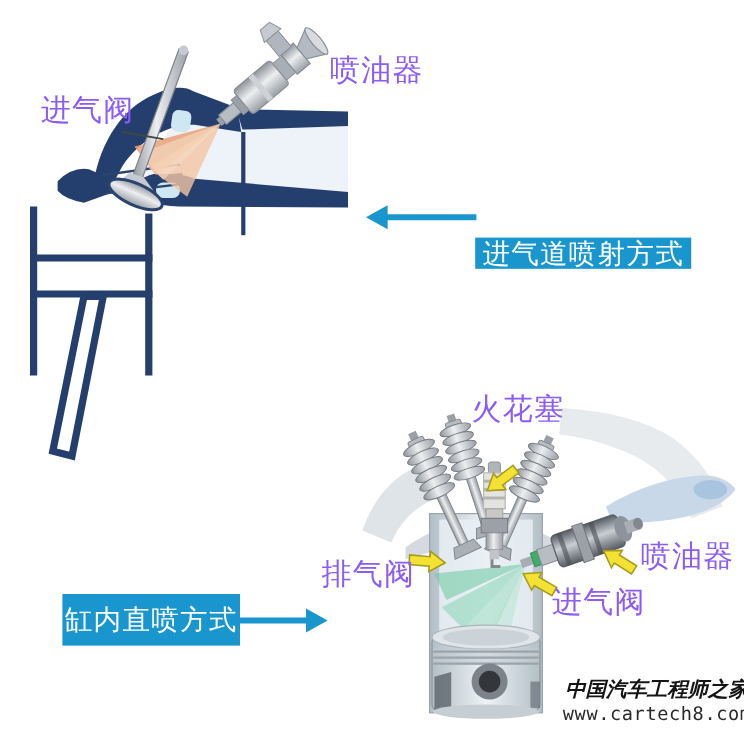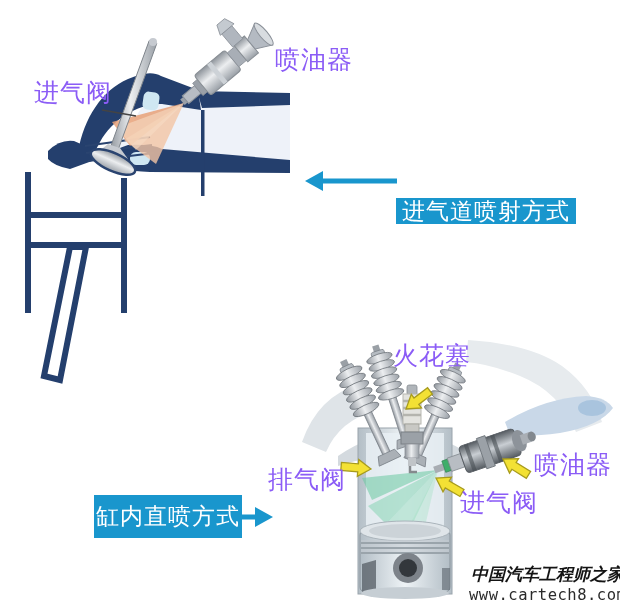--- a/index.html
+++ b/index.html
@@ -12,21 +12,21 @@
   .lbl{
     position:absolute;font-size:25px;color:#8b5cf6;white-space:nowrap;
     line-height:1.05;letter-spacing:1px;text-align:center;
   }
   .callout{
     position:absolute;background:var(--accent);color:#fff;
     display:flex;align-items:center;justify-content:center;
     font-size:23px;letter-spacing:1px;white-space:nowrap;
   }
   .callout-port{left:396px;top:162px;width:180px;height:26px;margin-top:36px;}
-  .callout-di{left:52px;top:495px;width:148px;height:43px;margin-left:42px;}
+  .callout-di{left:52px;top:495px;width:148px;height:43px;}
   .wm1{
     position:absolute;left:471px;top:563px;font-size:17px;font-weight:bold;
     font-style:italic;color:#141414;letter-spacing:0px;white-space:nowrap;
   }
   .wm2{
     position:absolute;left:469px;top:586px;font-size:15.5px;color:#2a2a2a;
     font-family:"DejaVu Sans Mono", monospace;white-space:nowrap;letter-spacing:0.5px;
   }
 </style>
 </head>
@@ -211,21 +211,21 @@
       <polygon points="273,517 255,507 255,527" fill="var(--accent)"></polygon>
     </g>
   </g>
 </svg>
 
 <div class="lbl" style="left:34px;top:79px">进气阀</div>
 <div class="lbl" style="left:275px;top:46px">喷油器</div>
 
 <div class="callout callout-port">进气道喷射方式</div>
 
-<div class="lbl" style="left:393px;top:342px">火花塞</div>
+<div class="lbl" style="left:393px;top:328px">火花塞</div>
 <div class="lbl" style="left:268px;top:466px">排气阀</div>
 <div class="lbl" style="left:534px;top:451px">喷油器</div>
 <div class="lbl" style="left:460px;top:489px">进气阀</div>
 
 <div class="callout callout-di">缸内直喷方式</div>
 
 <div class="wm1">中国汽车工程师之家</div>
 <div class="wm2">www.cartech8.com</div>
 
 </body></html>

